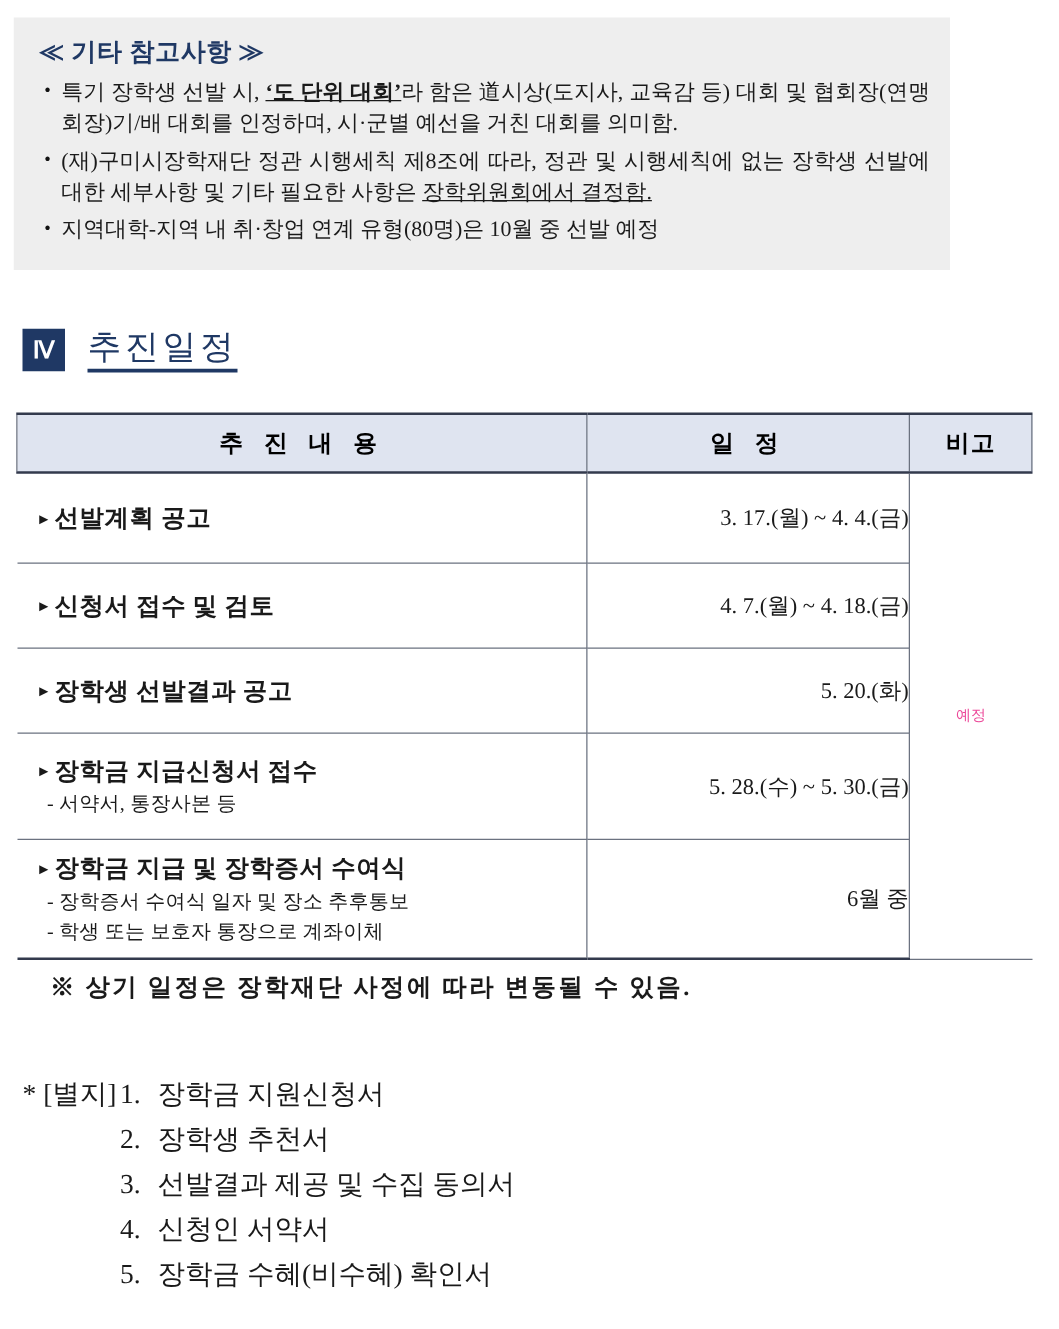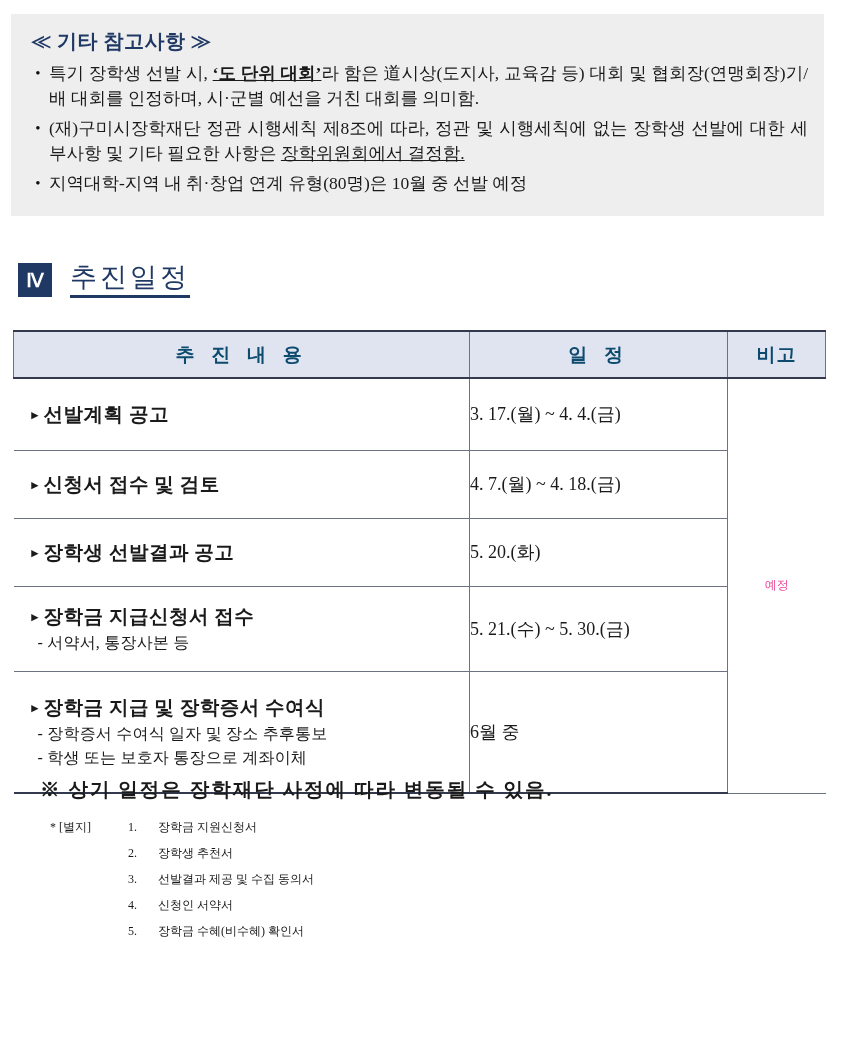--- a/index.html
+++ b/index.html
@@ -14,21 +14,21 @@
     color: #1a1a1a;
     position: relative;
     overflow: hidden;
   }
 
   
   .notes-box {
     position: absolute;
     left: 11px;
     top: 14px;
-    width: 813px;
+    width: 749px;
     background: #eeeeee;
     padding: 14px 16px 16px 16px;
     box-sizing: border-box;
   }
   .notes-title {
     color: #1f3864;
     font-size: 20px;
     font-weight: bold;
     letter-spacing: 0.5px;
     margin: 0 0 6px 4px;
@@ -102,38 +102,38 @@
   }
   .sched thead th {
     background: #dfe4f0;
     border-top: 2.5px solid #333a4d;
     border-bottom: 2.5px solid #333a4d;
     height: 45px;
     font-size: 19px;
     font-weight: bold;
     letter-spacing: 6px;
     text-align: center;
-    color: #0c4a6e;
+    color: #000000;
   }
   .sched thead th.noletter { letter-spacing: 1px; }
   .col-content { width: 456px; }
   .col-date { width: 258px; }
   .col-note { width: 98px; }
 
   .sched tbody td {
     border-left: none;
     border-right: none;
   }
   .sched tbody td.cell-content {
     border-right: 1px solid #6b7280;
     padding: 9px 0 9px 18px;
   }
   .sched tbody td.cell-date {
     border-right: 1px solid #6b7280;
-    text-align: left;
+    text-align: right;
     font-size: 18px;
   }
   .sched tbody td.cell-note {
     text-align: center;
     font-size: 12px;
     color: #ec4899;
   }
   .sched tbody tr:last-child td {
     border-bottom: 2.5px solid #333a4d;
   }
@@ -162,24 +162,23 @@
     top: 776px;
     font-size: 19.5px;
     font-weight: bold;
     letter-spacing: 2px;
   }
 
   
   .attach {
     position: absolute;
     left: 18px;
-    top: 821px;
-    font-size: 12px;
+    top: 864px;
+    font-size: 22px;
     line-height: 1.0;
-    margin-left: 32px;
   }
   .attach-row {
     display: flex;
     align-items: baseline;
     margin-bottom: 14px;
   }
   .attach-label {
     width: 78px;
     flex: 0 0 auto;
   }
@@ -246,23 +245,23 @@
       <td class="cell-content">
         <div class="row-main"><span class="tri">▸</span><span>장학생 선발결과 공고</span></div>
       </td>
       <td class="cell-date">5. 20.(화)</td>
     </tr>
     <tr style="height:85px;">
       <td class="cell-content">
         <div class="row-main"><span class="tri">▸</span><span>장학금 지급신청서 접수</span></div>
         <div class="row-sub">- 서약서, 통장사본 등</div>
       </td>
-      <td class="cell-date">5. 21.(수) ~ 5. 30.(금)</td>
-    </tr>
-    <tr style="height:122px;">
+      <td class="cell-date">5. 28.(수) ~ 5. 30.(금)</td>
+    </tr>
+    <tr style="height:96px;">
       <td class="cell-content">
         <div class="row-main"><span class="tri">▸</span><span>장학금 지급 및 장학증서 수여식</span></div>
         <div class="row-sub">- 장학증서 수여식 일자 및 장소 추후통보</div>
         <div class="row-sub">- 학생 또는 보호자 통장으로 계좌이체</div>
       </td>
       <td class="cell-date">6월 중</td>
     </tr>
   </tbody>
 </table>
 

